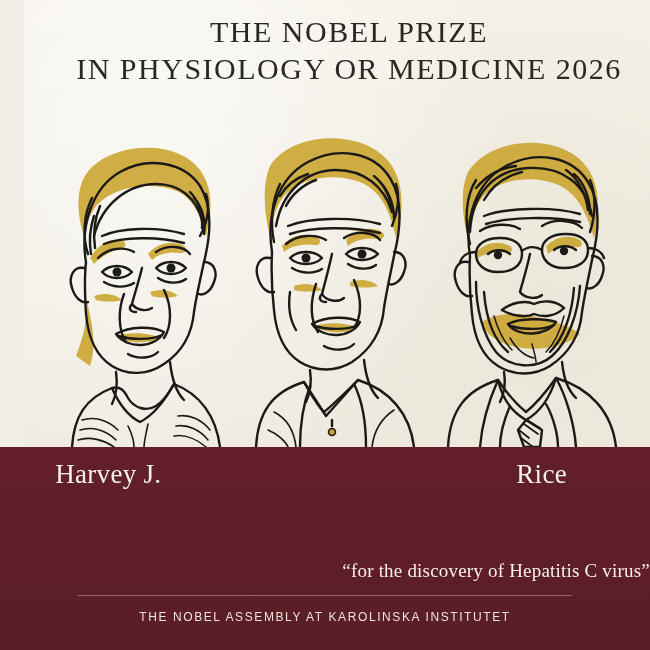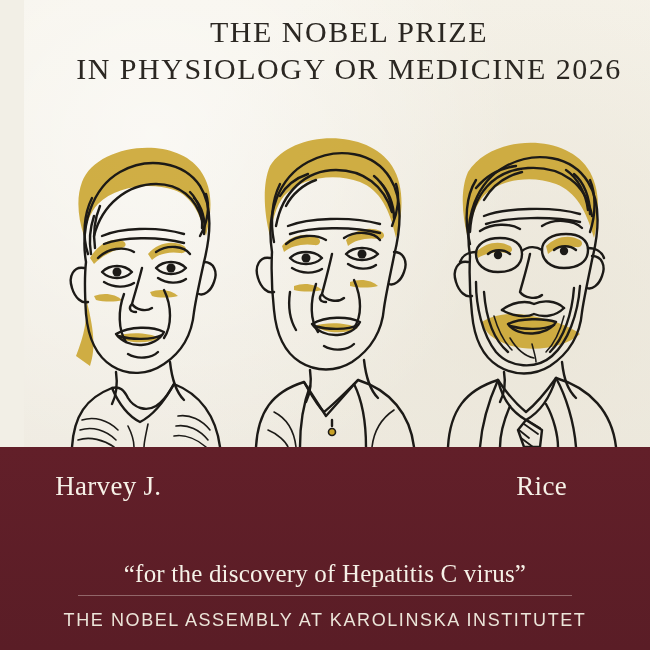--- a/index.html
+++ b/index.html
@@ -78,62 +78,62 @@
     left: 0;
     top: 447px;
     width: 650px;
     height: 203px;
     background: #5f1f28;
     background: linear-gradient(180deg, #621f29 0%, #5a1d26 100%);
   }
   .laureate-names {
     position: absolute;
     left: 0;
-    top: 24px;
+    top: 12px;
     width: 650px;
     display: flex;
     justify-content: space-around;
     align-items: center;
   }
   .laureate {
     width: 200px;
     text-align: center;
     color: #f6f1e7;
     font-size: 27px;
     line-height: 1.18;
     letter-spacing: 0.3px;
   }
   .laureate .ln { display: block; white-space: nowrap; }
   .motivation {
     position: absolute;
     left: 0;
     top: 113px;
     width: 650px;
-    text-align: center;
+    text-align: right;
     color: #f6f1e7;
-    font-size: 25px;
+    font-size: 19px;
     letter-spacing: 0.2px;
   }
   .divider {
     position: absolute;
     left: 78px;
     top: 148px;
     width: 494px;
     height: 1px;
     background: rgba(246,241,231,0.35);
   }
   .assembly {
     position: absolute;
     left: 0;
     top: 163px;
     width: 650px;
     text-align: center;
     color: #ece5d9;
     font-family: "Liberation Sans", sans-serif;
-    font-size: 18px;
+    font-size: 12px;
     letter-spacing: 1.6px;
   }
 </style>
 </head>
 <body>
 
 <div class="poster">
 
   <div class="top-area">
     <div class="paper-texture"></div>

